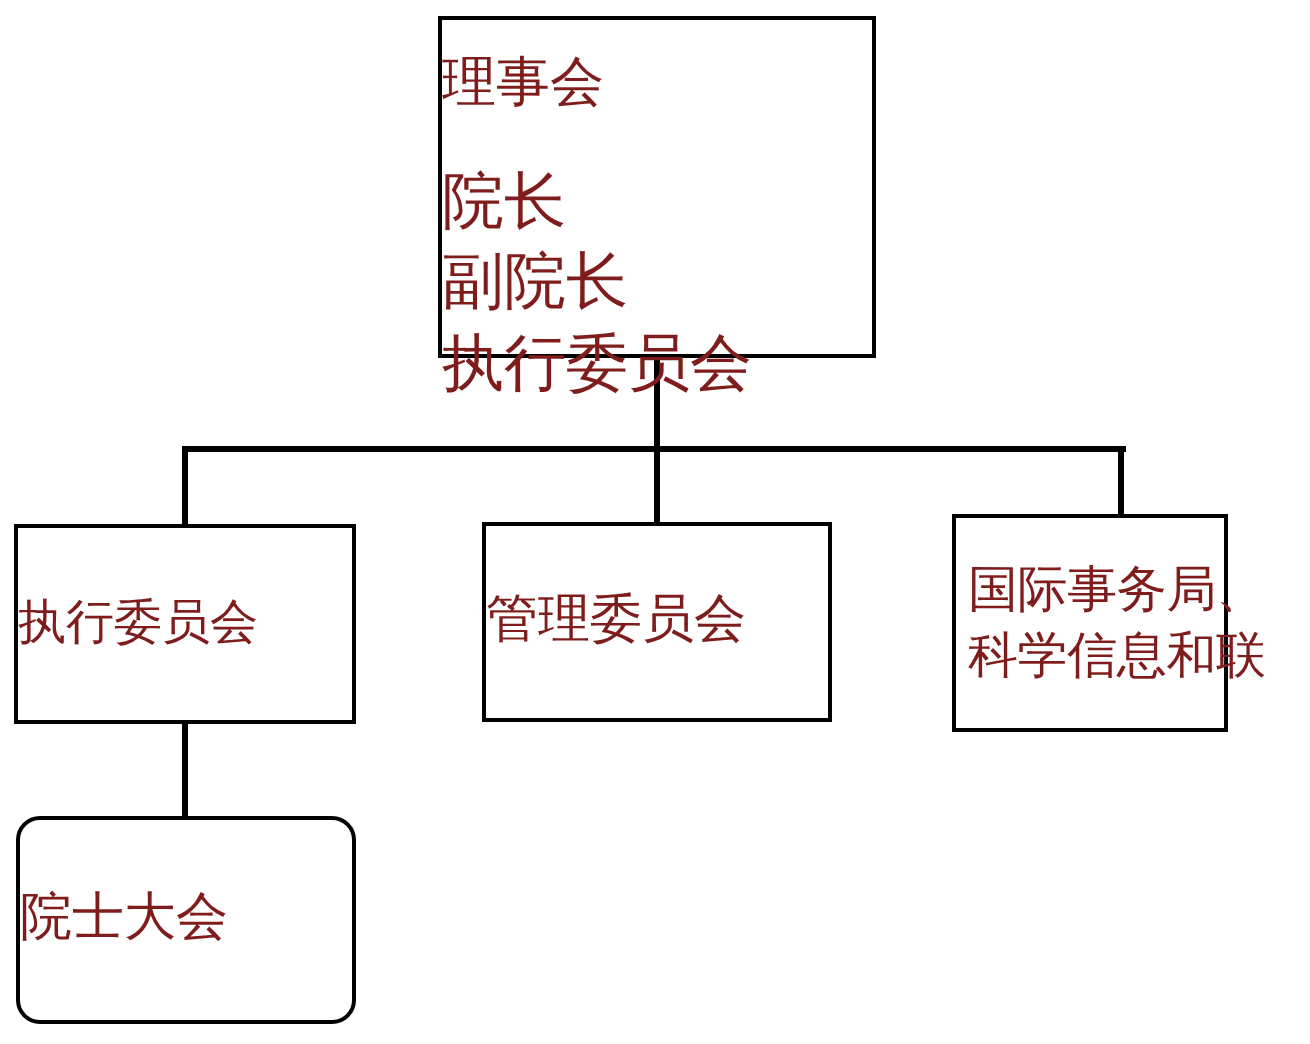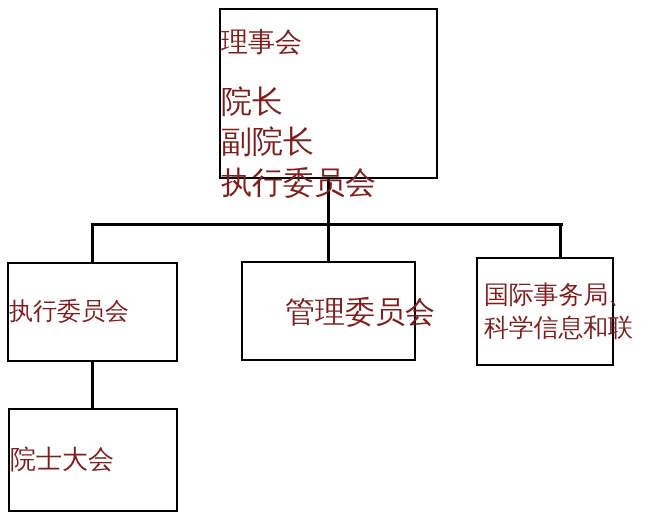--- a/index.html
+++ b/index.html
@@ -56,22 +56,21 @@
     top: 262px;
     width: 171px;
     height: 100px;
     font-size: 24px;
   }
   #node-mgmt {
     left: 241px;
     top: 261px;
     width: 175px;
     height: 100px;
-    font-size: 30px;
-    padding-left: 42px;
+    font-size: 26px;
   }
   #node-bureaus {
     left: 476px;
     top: 257px;
     width: 138px;
     height: 109px;
     font-size: 25px;
     line-height: 1.26;
   }
   #node-bureaus .node-line {
@@ -81,20 +80,21 @@
     box-sizing: border-box;
     letter-spacing: -0.2px;
   }
   
   #node-assembly {
     left: 8px;
     top: 408px;
     width: 170px;
     height: 104px;
     font-size: 26px;
+    border-radius: 12px;
   }
   
   .connector {
     position: absolute;
     background: #000000;
     z-index: 1;
   }
   .v-line { width: 3px; }
   .h-line { height: 3px; }
 

